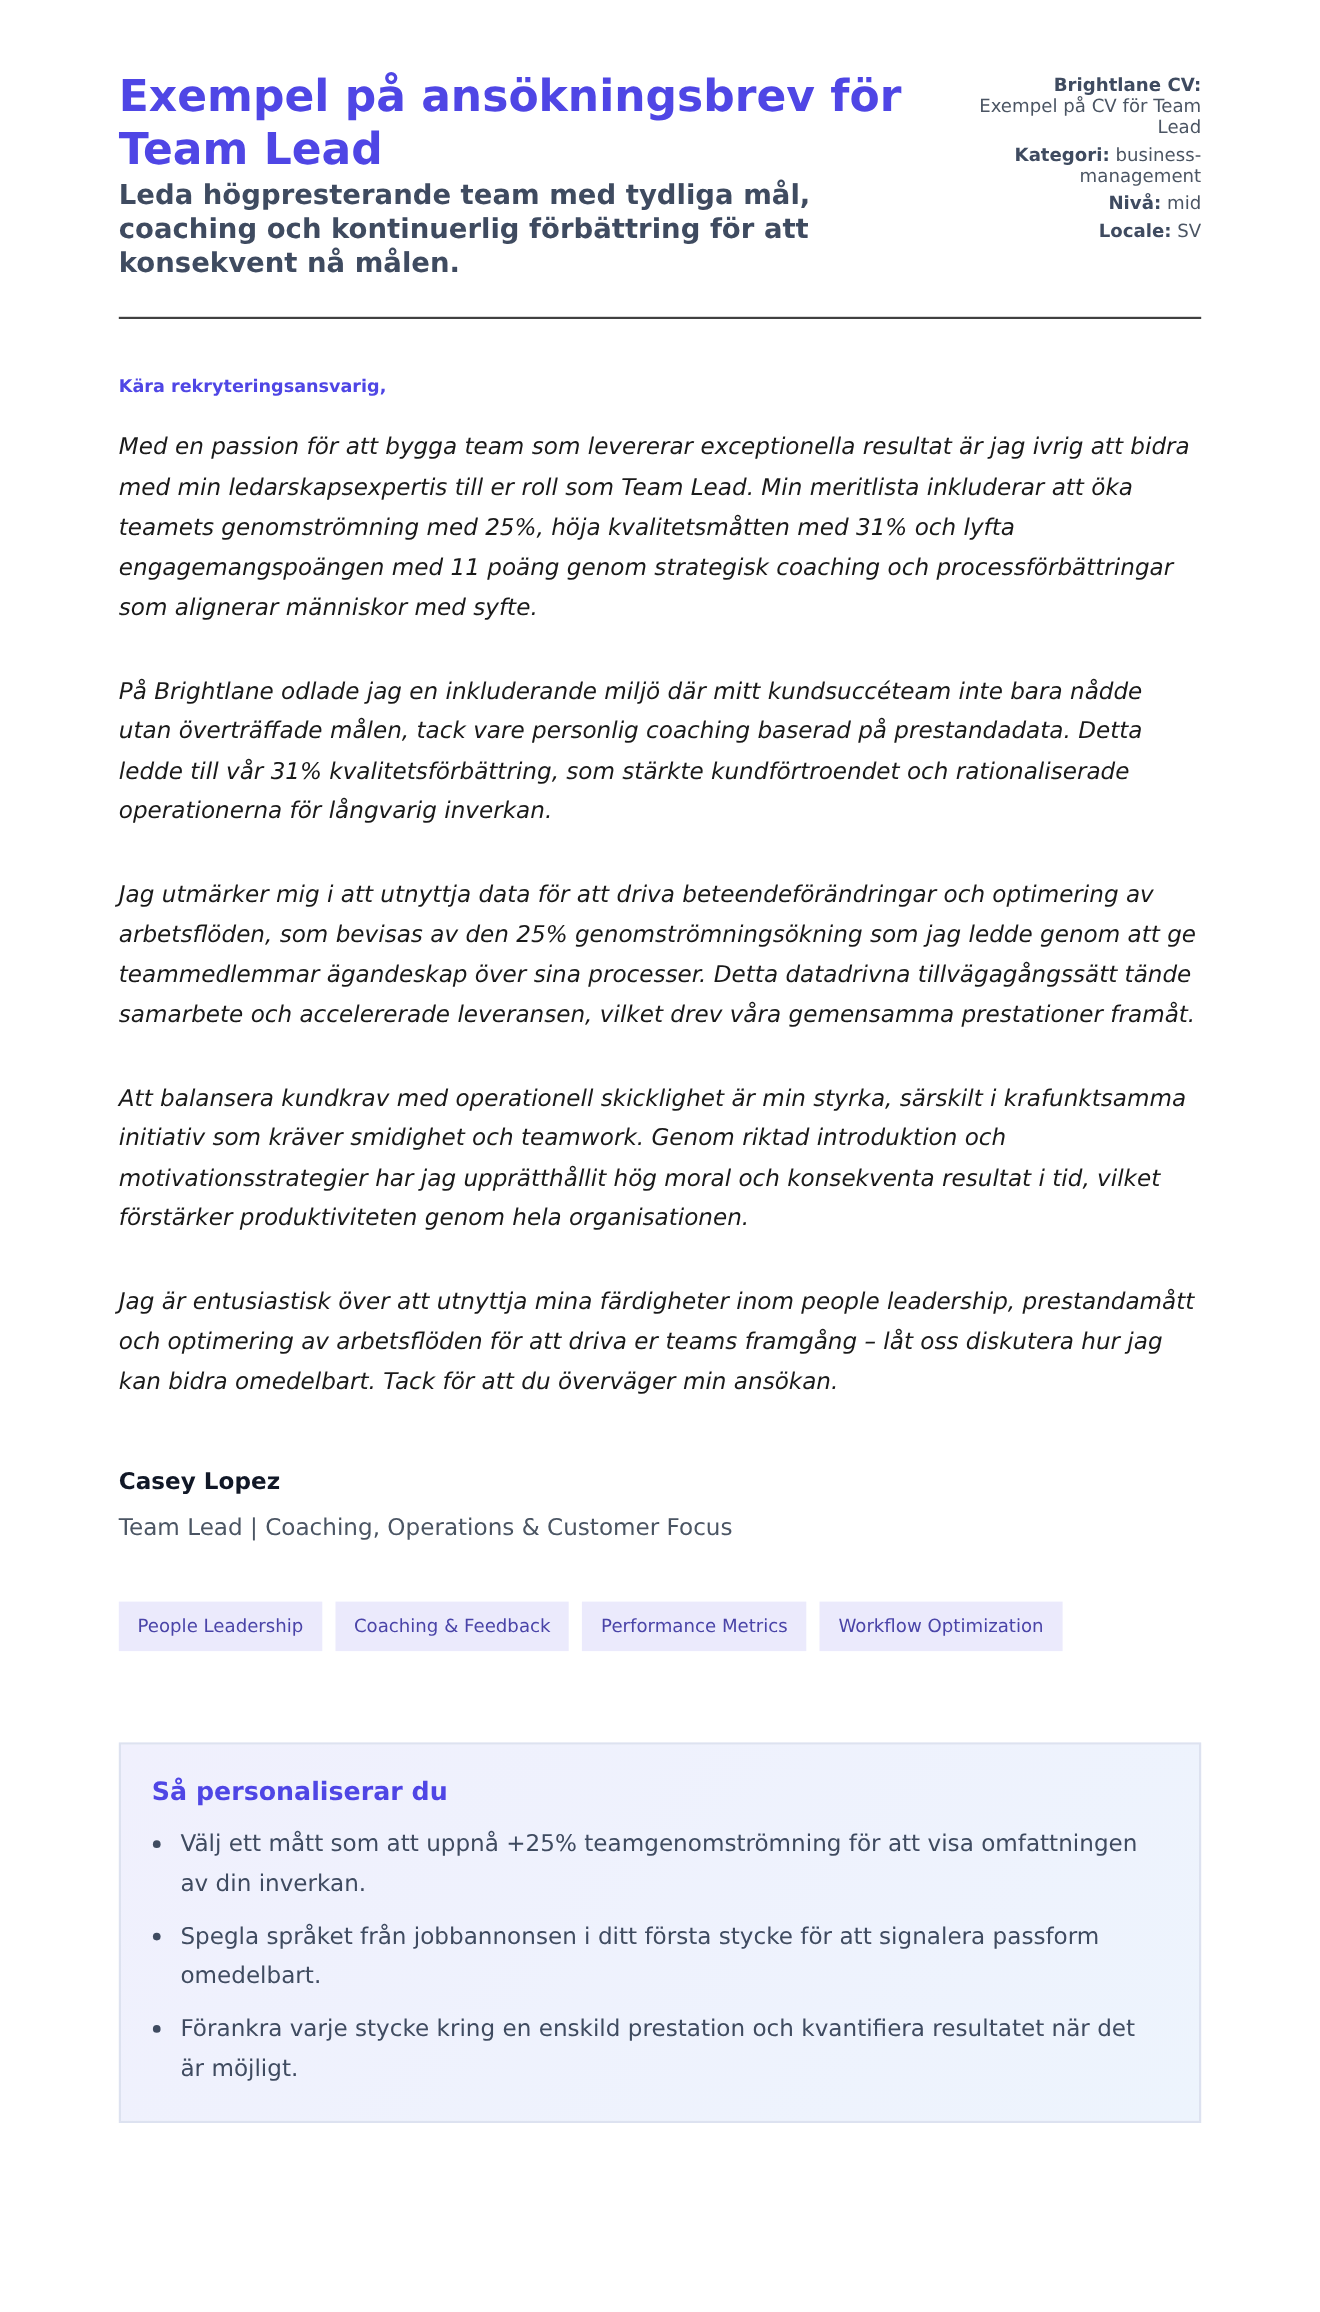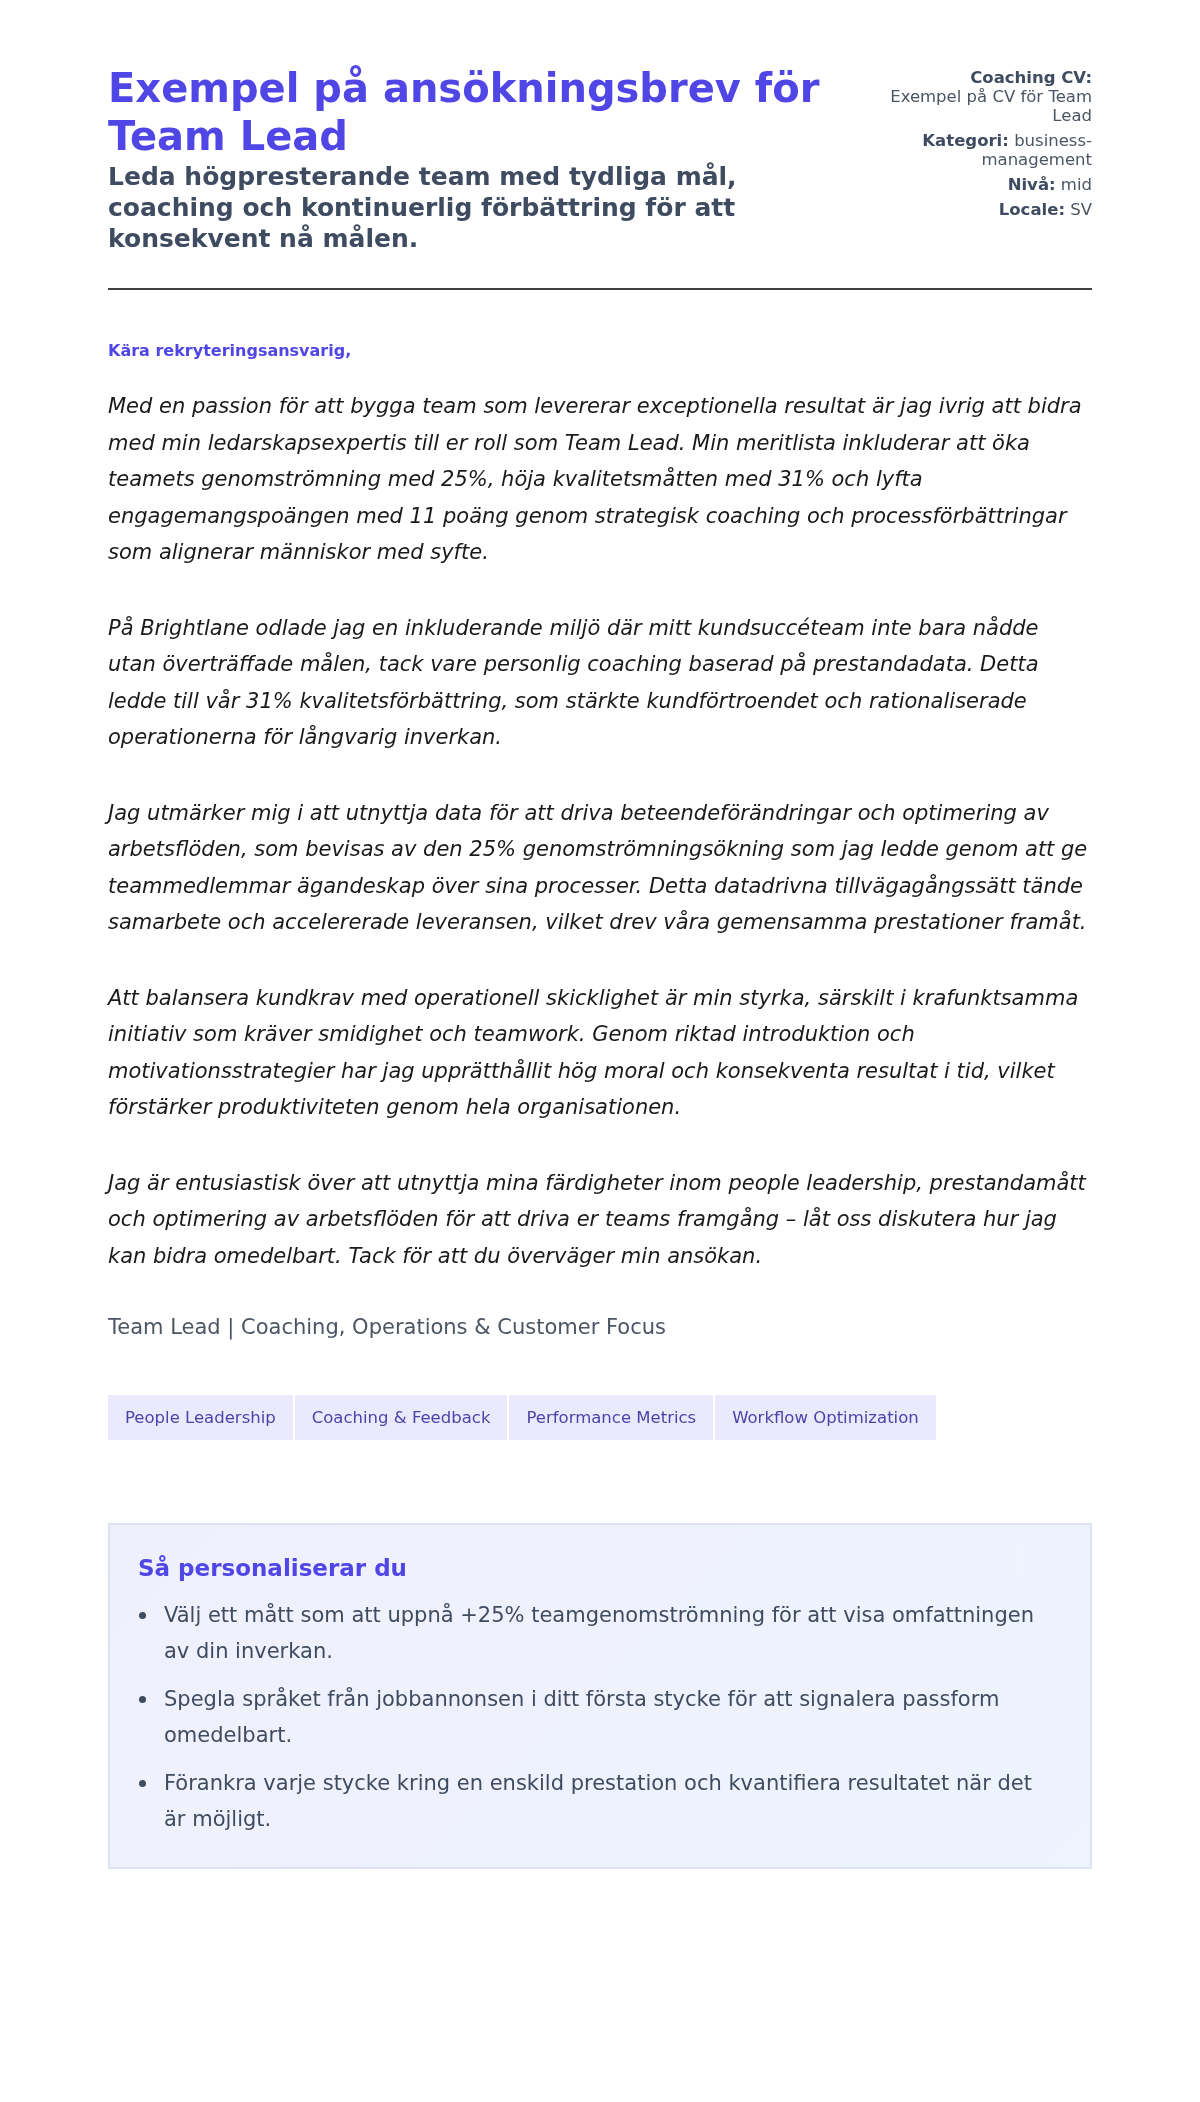--- a/index.html
+++ b/index.html
@@ -68,21 +68,21 @@
     .sig-title {
       margin-top: 14px;
       font-size: 21px;
       color: #4b5563;
       line-height: 28px;
     }
     .tags {
       margin-top: 54px;
       display: flex;
       flex-wrap: wrap;
-      gap: 12px 2px;
+      gap: 12px 12px;
       width: 984px;
     }
     .tag {
       background: #ebeafc;
       color: #4a44a8;
       font-size: 16.5px;
       padding: 0 17px;
       height: 45px;
       line-height: 45px;
       white-space: nowrap;
@@ -125,21 +125,21 @@
 
 <div class="page">
 
   <header class="header">
     <div class="header-left">
       <h1 class="title">Exempel på ansökningsbrev för Team Lead</h1>
       <h2 class="subtitle">Leda högpresterande team med tydliga mål, coaching och kontinuerlig förbättring för att konsekvent nå målen.</h2>
     </div>
     <div class="meta">
       <div class="row">
-        <div class="k">Coaching CV:</div>
+        <div class="k">Brightlane CV:</div>
         <div>Exempel på CV för Team Lead</div>
       </div>
       <div class="row">
         <span class="k">Kategori:</span>
         <span>business-management</span>
       </div>
       <div class="row">
         <span class="k">Nivå:</span>
         <span>mid</span>
       </div>
@@ -155,20 +155,21 @@
     <div class="body-text">
       <p class="para">Med en passion för att bygga team som levererar exceptionella resultat är jag ivrig att bidra med min ledarskapsexpertis till er roll som Team Lead. Min meritlista inkluderar att öka teamets genomströmning med 25%, höja kvalitetsmåtten med 31% och lyfta engagemangspoängen med 11 poäng genom strategisk coaching och processförbättringar som alignerar människor med syfte.</p>
       <p class="para">På Brightlane odlade jag en inkluderande miljö där mitt kundsuccéteam inte bara nådde utan överträffade målen, tack vare personlig coaching baserad på prestandadata. Detta ledde till vår 31% kvalitetsförbättring, som stärkte kundförtroendet och rationaliserade operationerna för långvarig inverkan.</p>
       <p class="para">Jag utmärker mig i att utnyttja data för att driva beteendeförändringar och optimering av arbetsflöden, som bevisas av den 25% genomströmningsökning som jag ledde genom att ge teammedlemmar ägandeskap över sina processer. Detta datadrivna tillvägagångssätt tände samarbete och accelererade leveransen, vilket drev våra gemensamma prestationer framåt.</p>
       <p class="para">Att balansera kundkrav med operationell skicklighet är min styrka, särskilt i krafunktsamma initiativ som kräver smidighet och teamwork. Genom riktad introduktion och motivationsstrategier har jag upprätthållit hög moral och konsekventa resultat i tid, vilket förstärker produktiviteten genom hela organisationen.</p>
       <p class="para">Jag är entusiastisk över att utnyttja mina färdigheter inom people leadership, prestandamått och optimering av arbetsflöden för att driva er teams framgång – låt oss diskutera hur jag kan bidra omedelbart. Tack för att du överväger min ansökan.</p>
     </div>
   </section>
 
   <section>
+    <div class="sig-name">Casey Lopez</div>
     <div class="sig-title">Team Lead | Coaching, Operations &amp; Customer Focus</div>
   </section>
 
   <div class="tags">
     <span class="tag">People Leadership</span>
     <span class="tag">Coaching &amp; Feedback</span>
     <span class="tag">Performance Metrics</span>
     <span class="tag">Workflow Optimization</span>
   </div>
 

